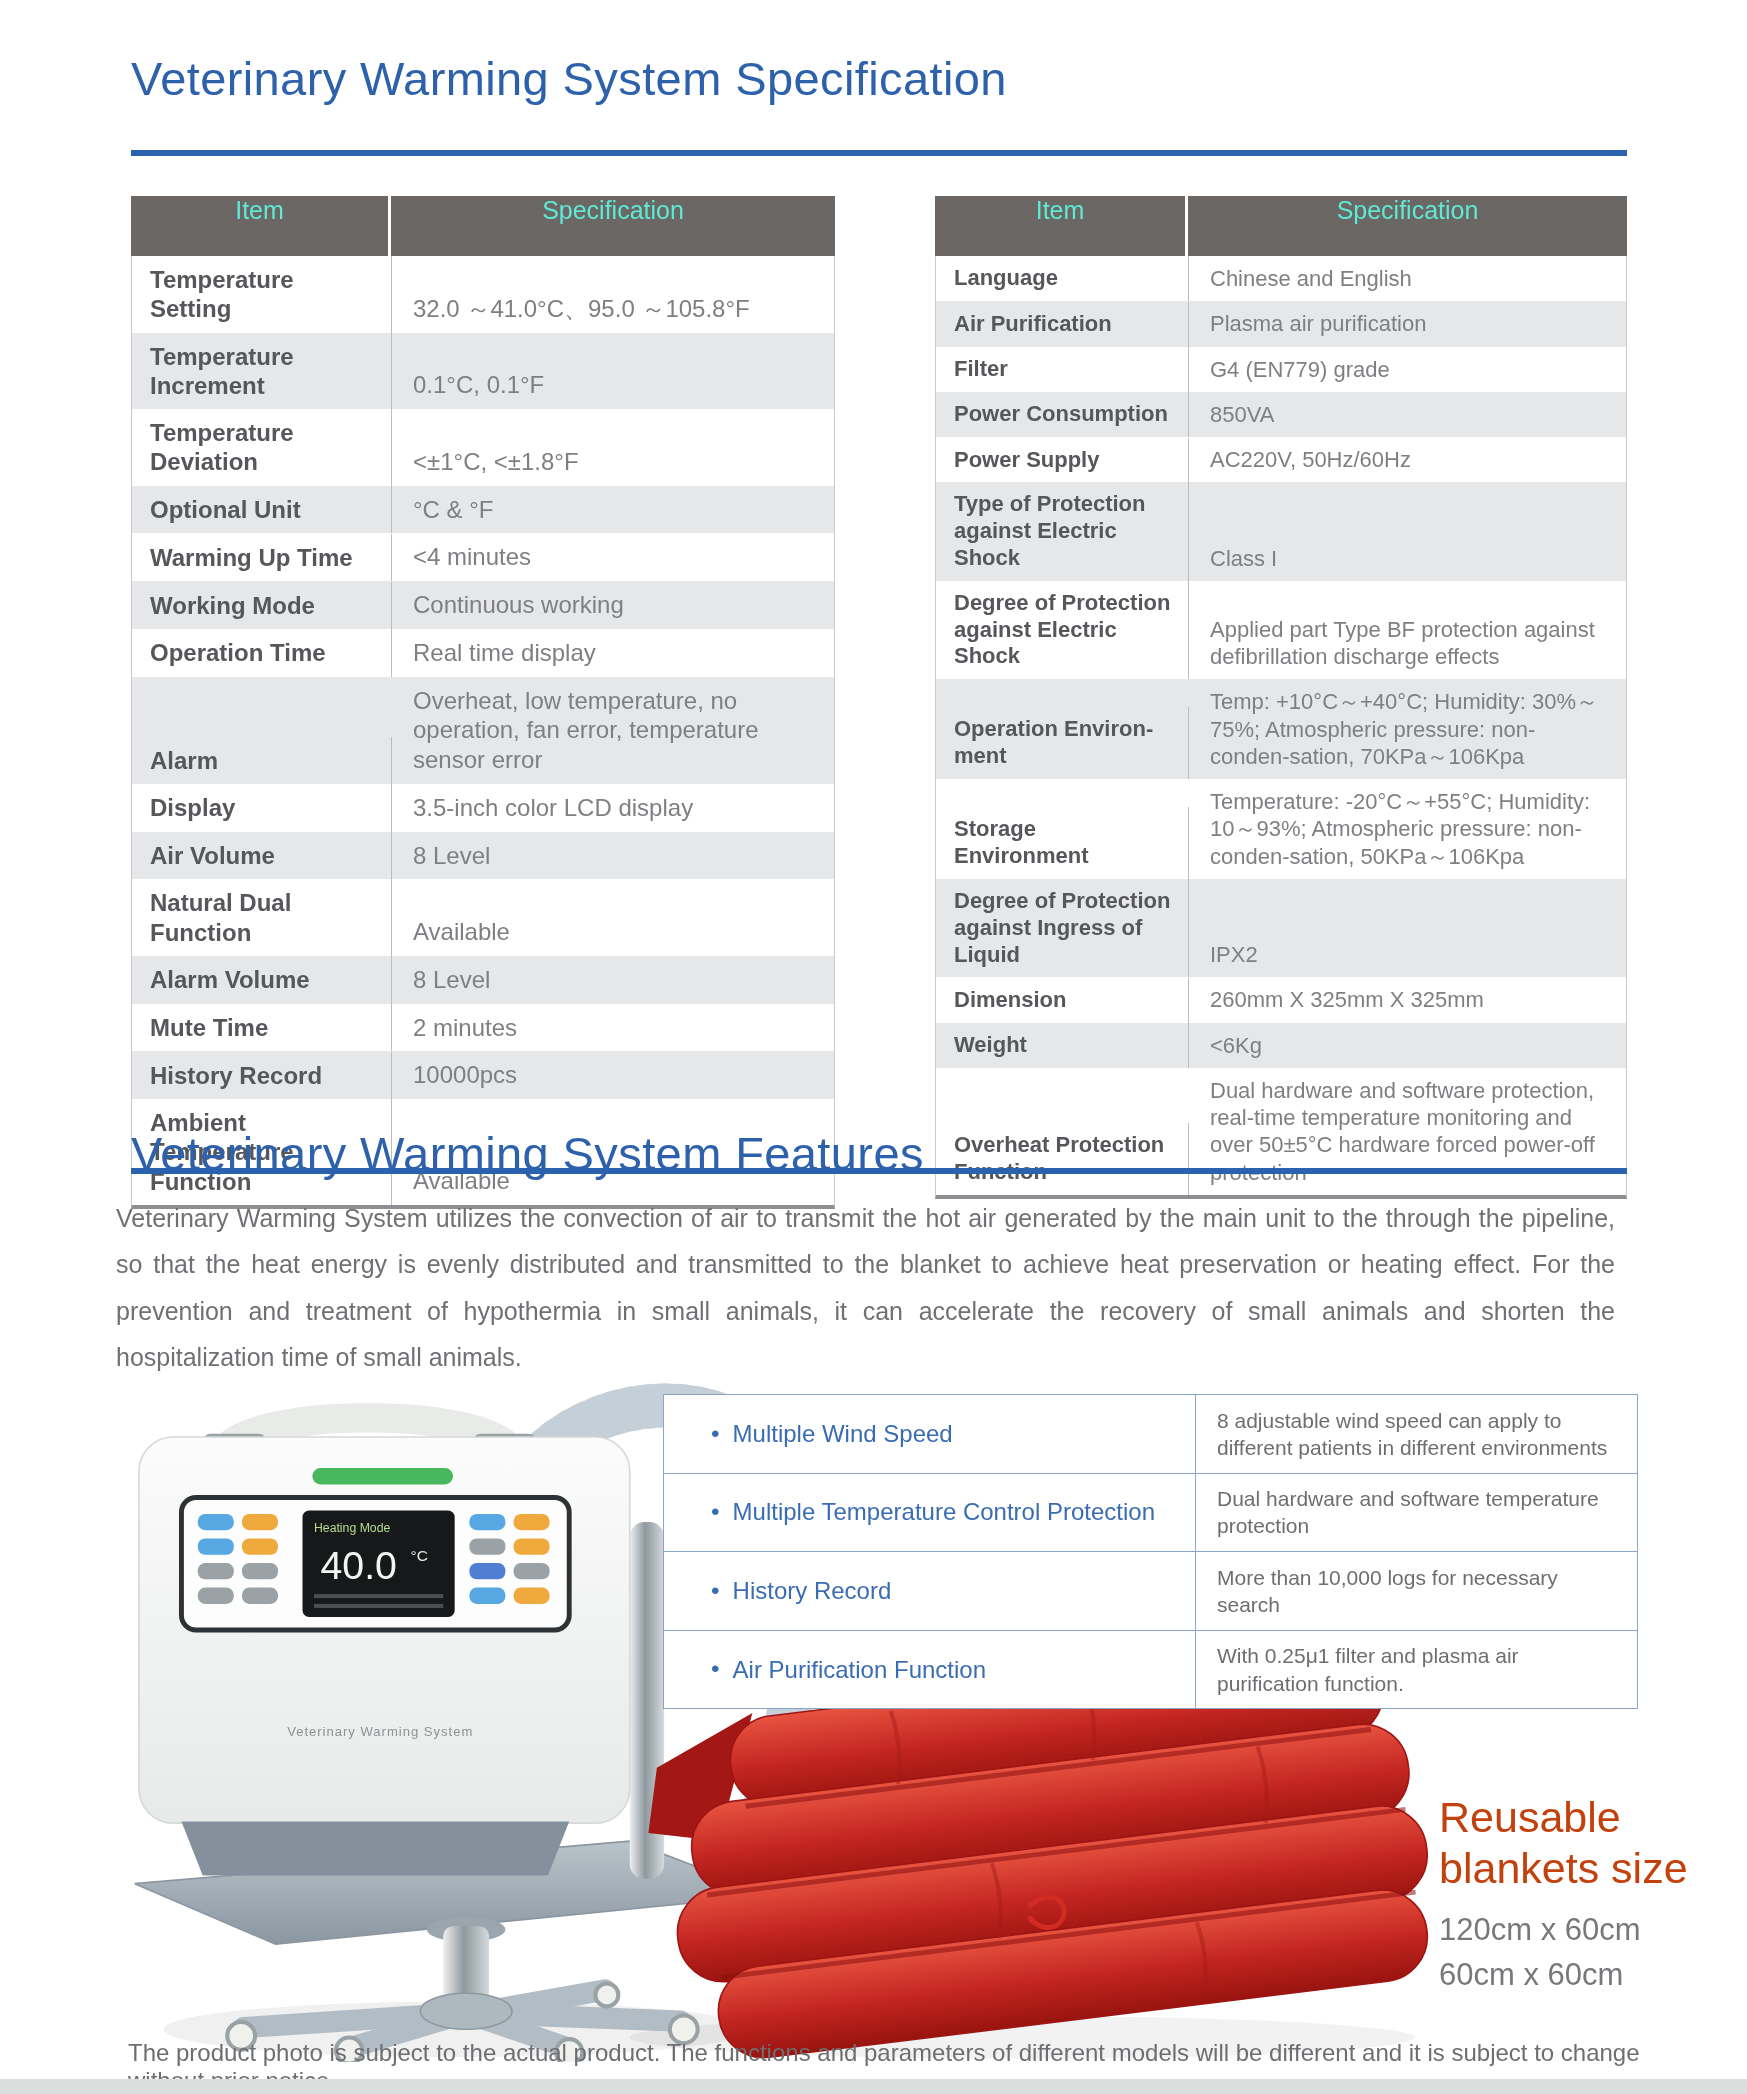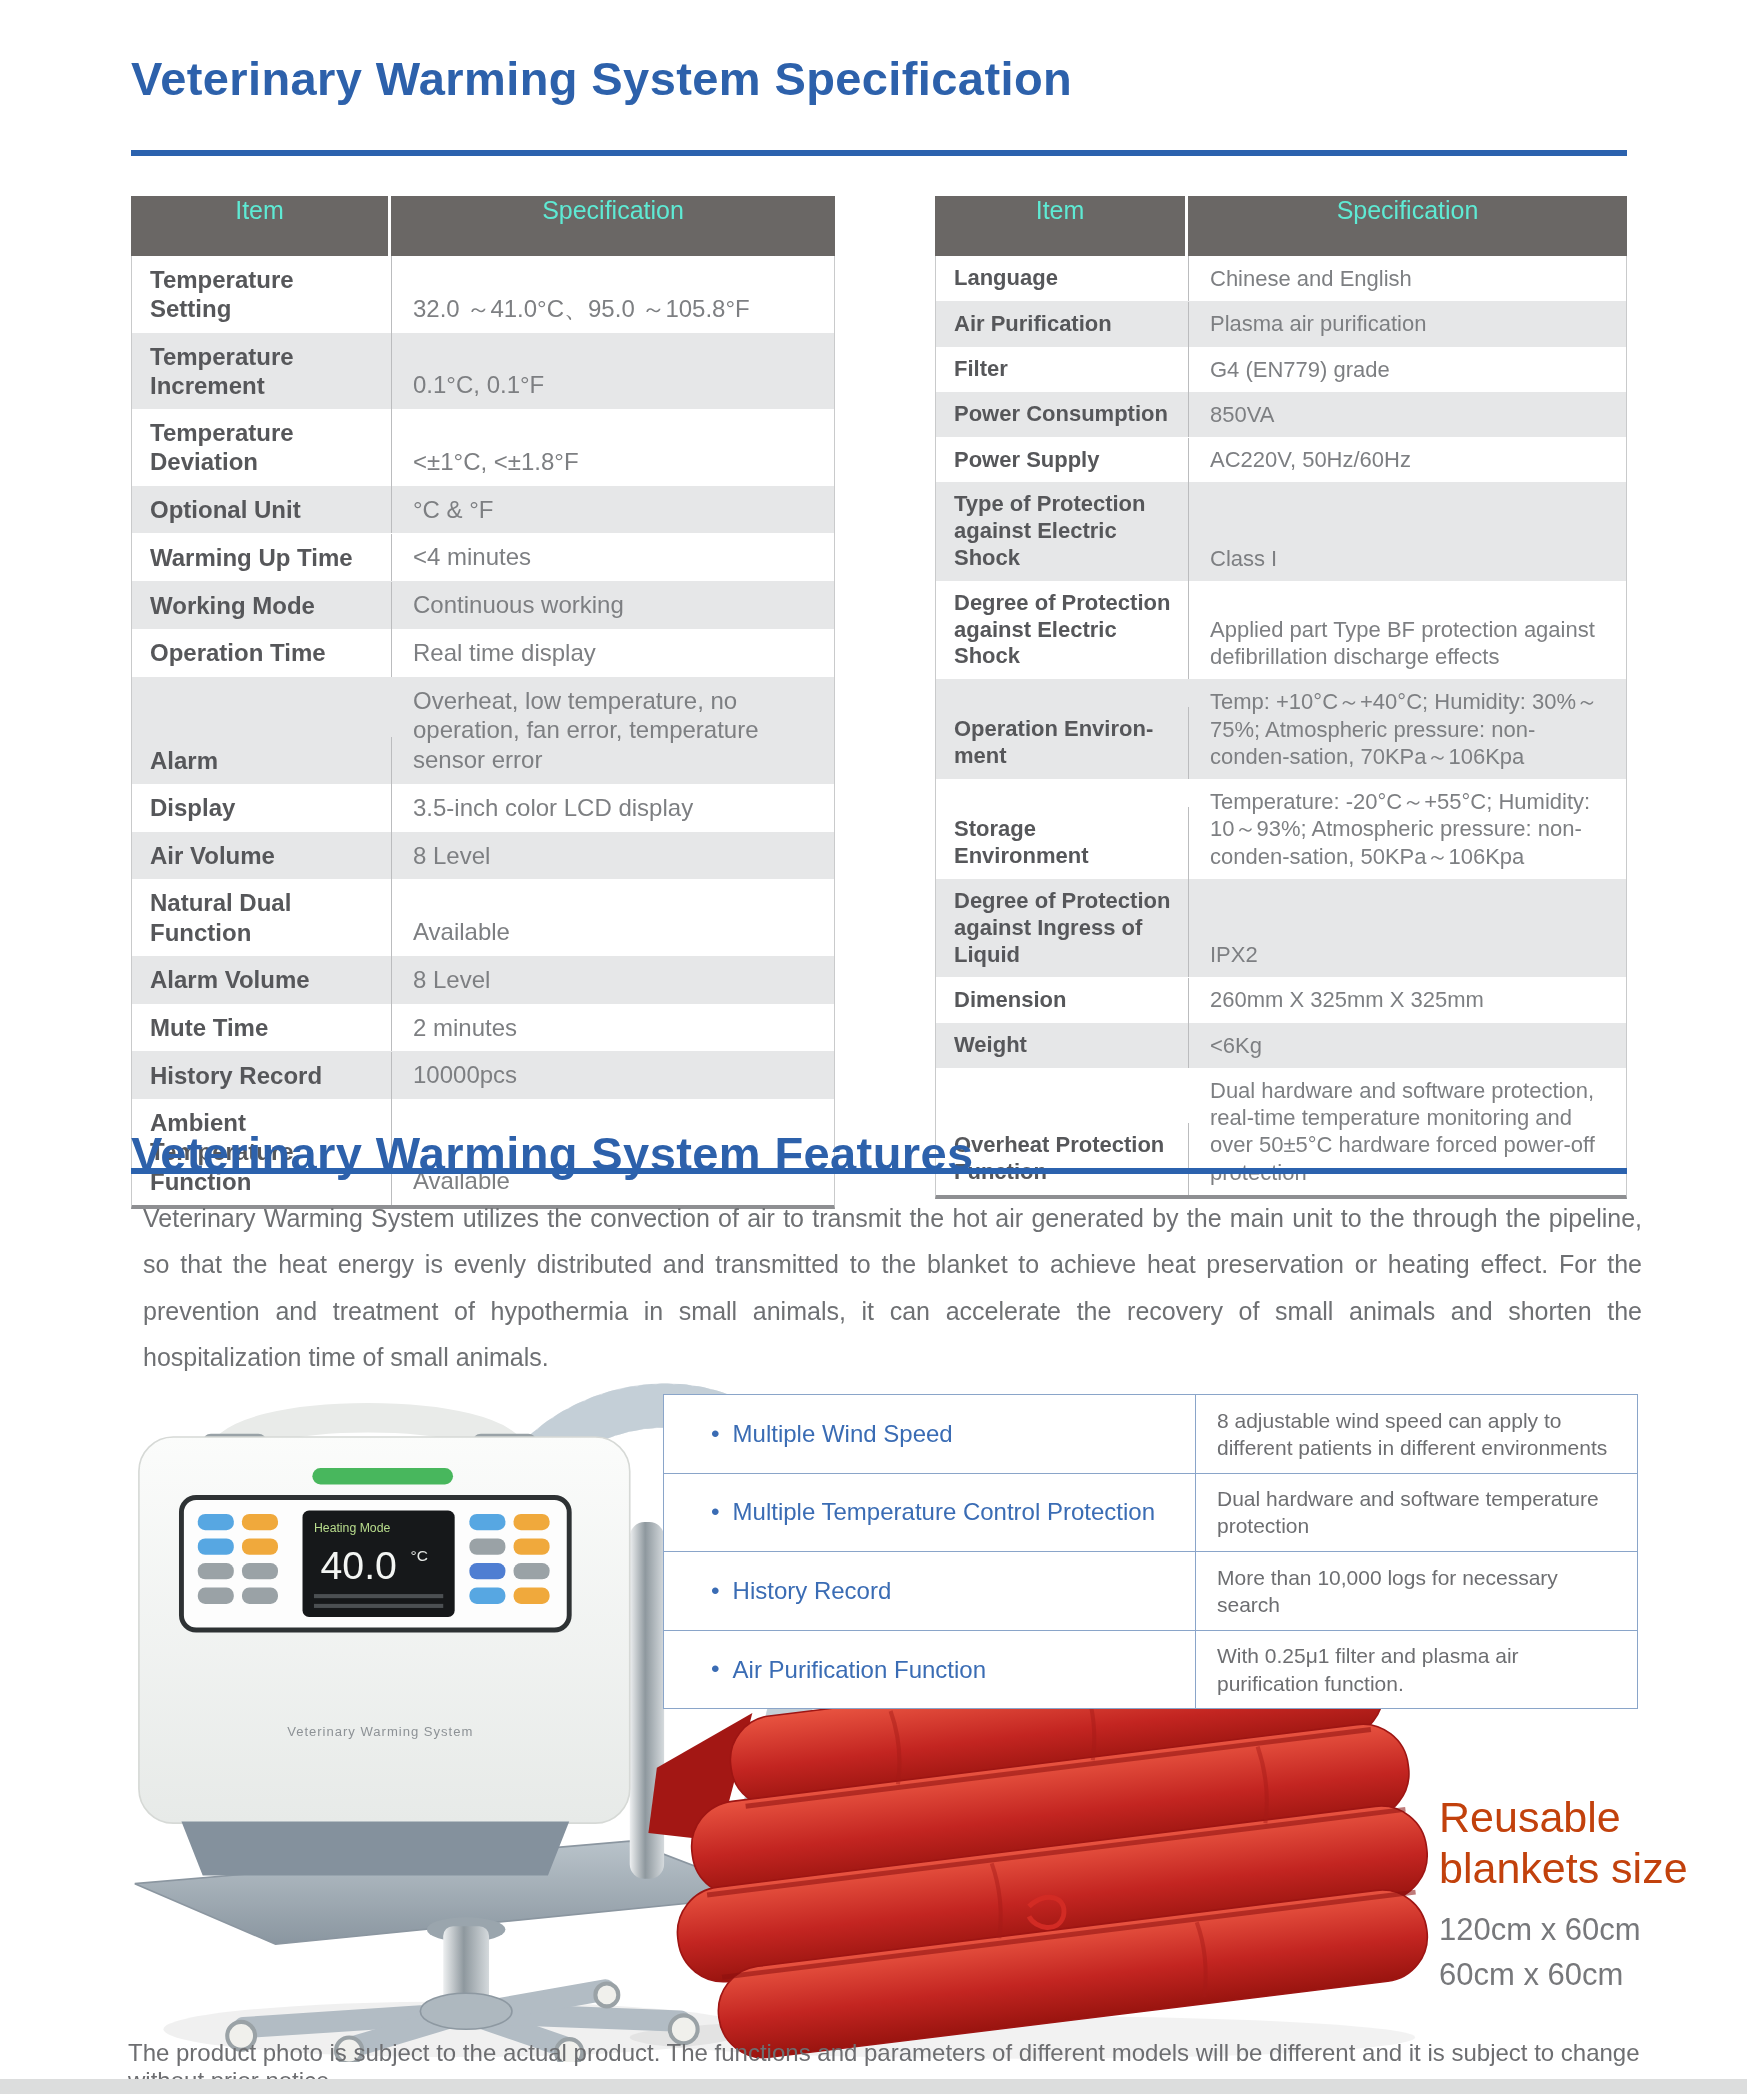--- a/index.html
+++ b/index.html
@@ -1,40 +1,40 @@
 <!DOCTYPE html>
 <html style="font-size:13px"><head>
 <meta charset="utf-8">
 <style>
   html,body{margin:0;padding:0;background:#ffffff;}
   .page{position:relative;width:1748px;height:2095px;background:#ffffff;
         font-family:"Liberation Sans",sans-serif;overflow:hidden;}
 
   
-  .sec-title{position:absolute;left:131px;font-size:47px;font-weight:700;
+  .sec-title{position:absolute;left:131px;font-size:47px;font-weight:400;
              color:#2d61ab;letter-spacing:0.4px;white-space:nowrap;}
   .sec-rule{position:absolute;left:131px;width:1496px;height:5.7px;background:#2b62ae;}
 
   
   .spec-table{position:absolute;top:196px;}
   .t-left{left:131px;width:704px;--labelw:260px;font-size:24px;}
   .t-right{left:935px;width:692px;--labelw:253px;font-size:22px;}
   .thead{display:flex;background:#6a6765;color:#5eead4;height:60px;font-size:25px;}
   .thead .hcell{box-sizing:border-box;text-align:center;}
   .thead .hitem{width:var(--labelw);border-right:3.3px solid #ffffff;}
   .thead .hspec{flex:1;}
   .tbody{border-left:1.6px solid #c9cacb;border-right:1.6px solid #c9cacb;border-bottom:4.1px solid #8e8f92;}
   .trow{display:flex;align-items:flex-end;}
   .trow:nth-child(even){background:#e6e7e8;}
   .tlabel{width:var(--labelw);box-sizing:border-box;padding:9px 13px 9px 18px;
           font-weight:700;color:#56575a;line-height:1.22;border-right:1.6px solid #bbbcbe;}
   .tvalue{flex:1;padding:9px 14.7px 9px 21px;color:#7d7f82;line-height:1.24;}
 
   
-  .features-para{position:absolute;left:143px;top:1195px;width:1499px;font-size:25px;
+  .features-para{position:absolute;left:116px;top:1195px;width:1499px;font-size:25px;
                  line-height:1.85;color:#6e7073;text-align:justify;}
 
   
   .feat-table{position:absolute;left:663px;top:1394px;width:975px;
               border:1.6px solid #8aa5c9;box-sizing:border-box;background:#ffffff;}
   .frow{display:flex;border-bottom:1.6px solid #8aa5c9;}
   .frow:last-child{border-bottom:none;}
   .fname{width:532px;box-sizing:border-box;border-right:1.6px solid #8aa5c9;
          color:#3a6cb4;font-size:24px;padding:13px 14.7px 13px 47px;
          display:flex;align-items:center;gap:13px;}

